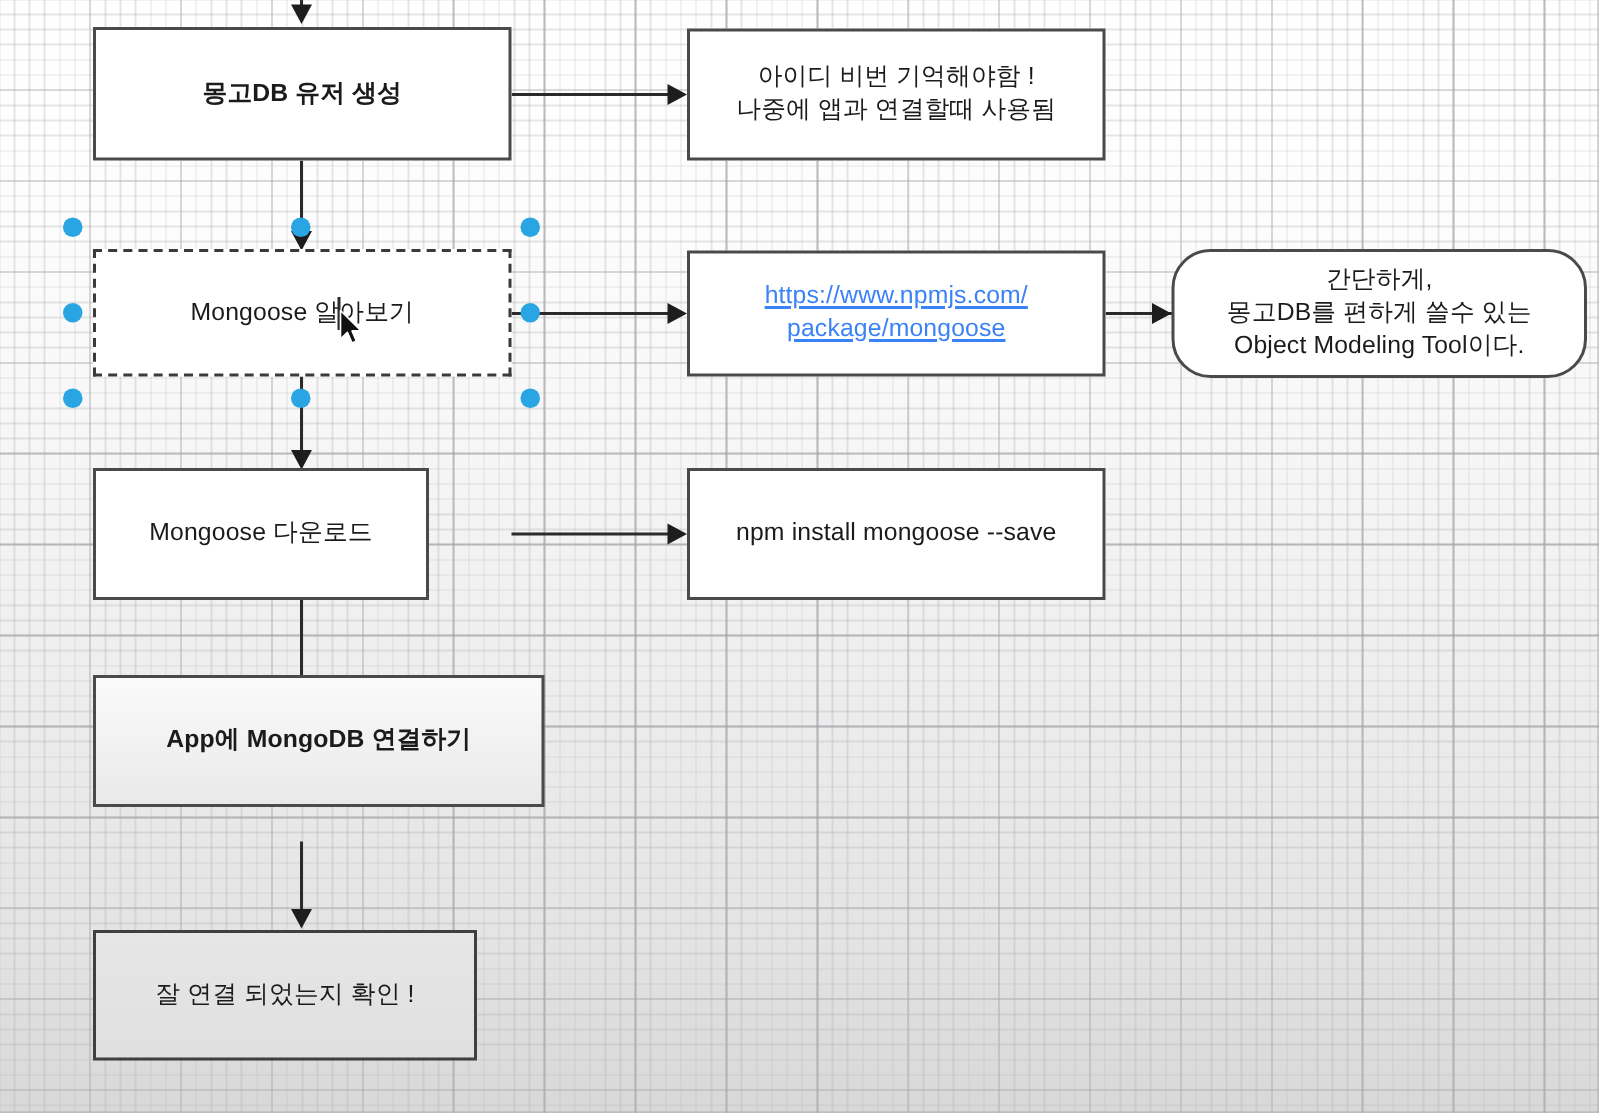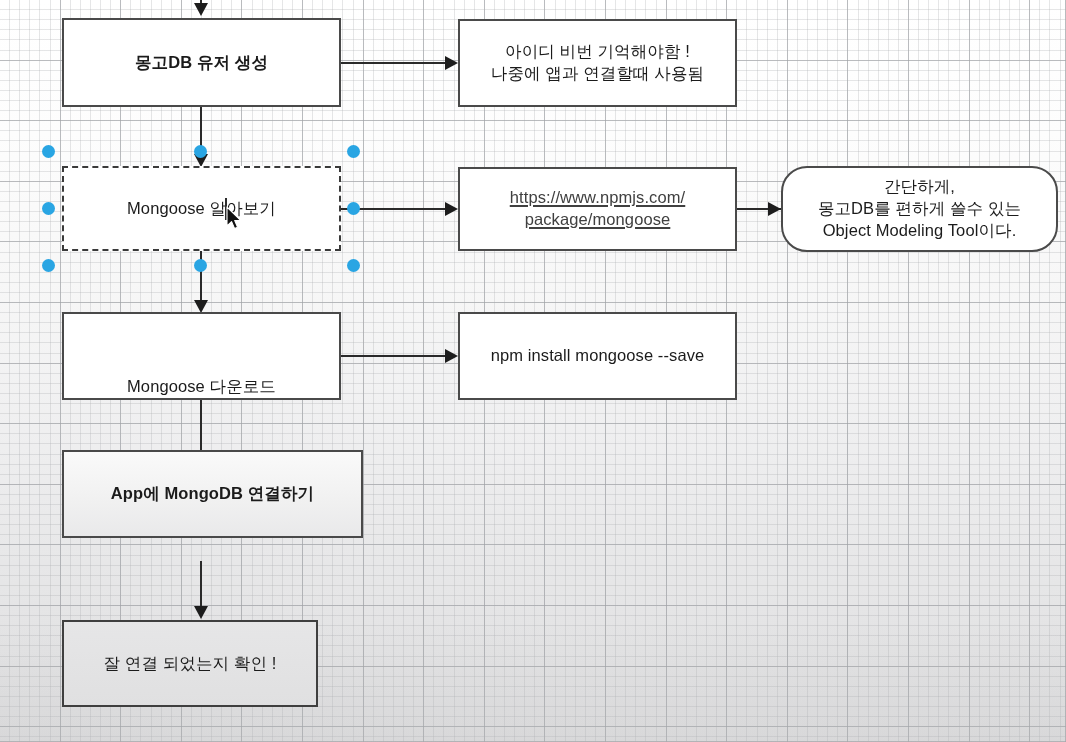--- a/index.html
+++ b/index.html
@@ -64,21 +64,21 @@
   .node.selected {
     border: 2px dashed #3a3a3a;
     background: #ffffff;
   }
 
   .label {
     font-size: 16.5px;
     letter-spacing: 0.1px;
   }
   .label.link {
-    color: #404040;
+    color: #3b82f6;
     text-decoration: underline;
     text-decoration-thickness: 1.5px;
     text-underline-offset: 2px;
   }
 
   
   .edge {
     position: absolute;
     background: #2a2a2a;
     z-index: 2;
@@ -176,21 +176,21 @@
     <span class="label link">https://www.npmjs.com/
 package/mongoose</span>
   </div>
 
   <div class="node solid" style="left:781px; top:166px; width:277px; height:86px;border-radius:26px;">
     <span class="label">간단하게,
 몽고DB를 편하게 쓸수 있는
 Object Modeling Tool이다.</span>
   </div>
 
-  <div class="node solid" style="left:62px; top:312px; width:279px; height:88px;align-items:flex-end;">
+  <div class="node solid" style="left:62px; top:312px; width:224px; height:88px;">
     <span class="label">Mongoose 다운로드</span>
   </div>
 
   <div class="node solid" style="left:458px; top:312px; width:279px; height:88px;">
     <span class="label">npm install mongoose --save</span>
   </div>
 
   <div class="node shaded" style="left:62px; top:450px; width:301px; height:88px;font-weight:bold;">
     <span class="label">App에 MongoDB 연결하기</span>
   </div>

